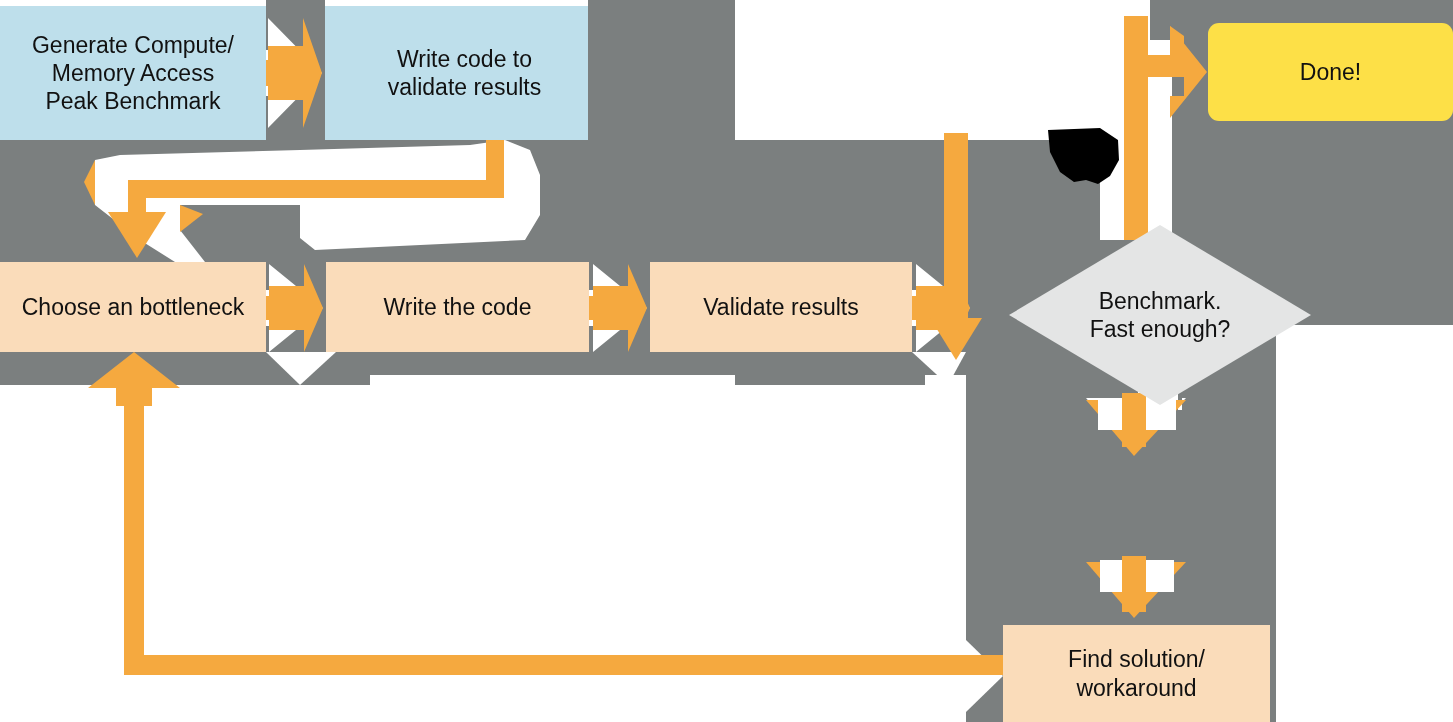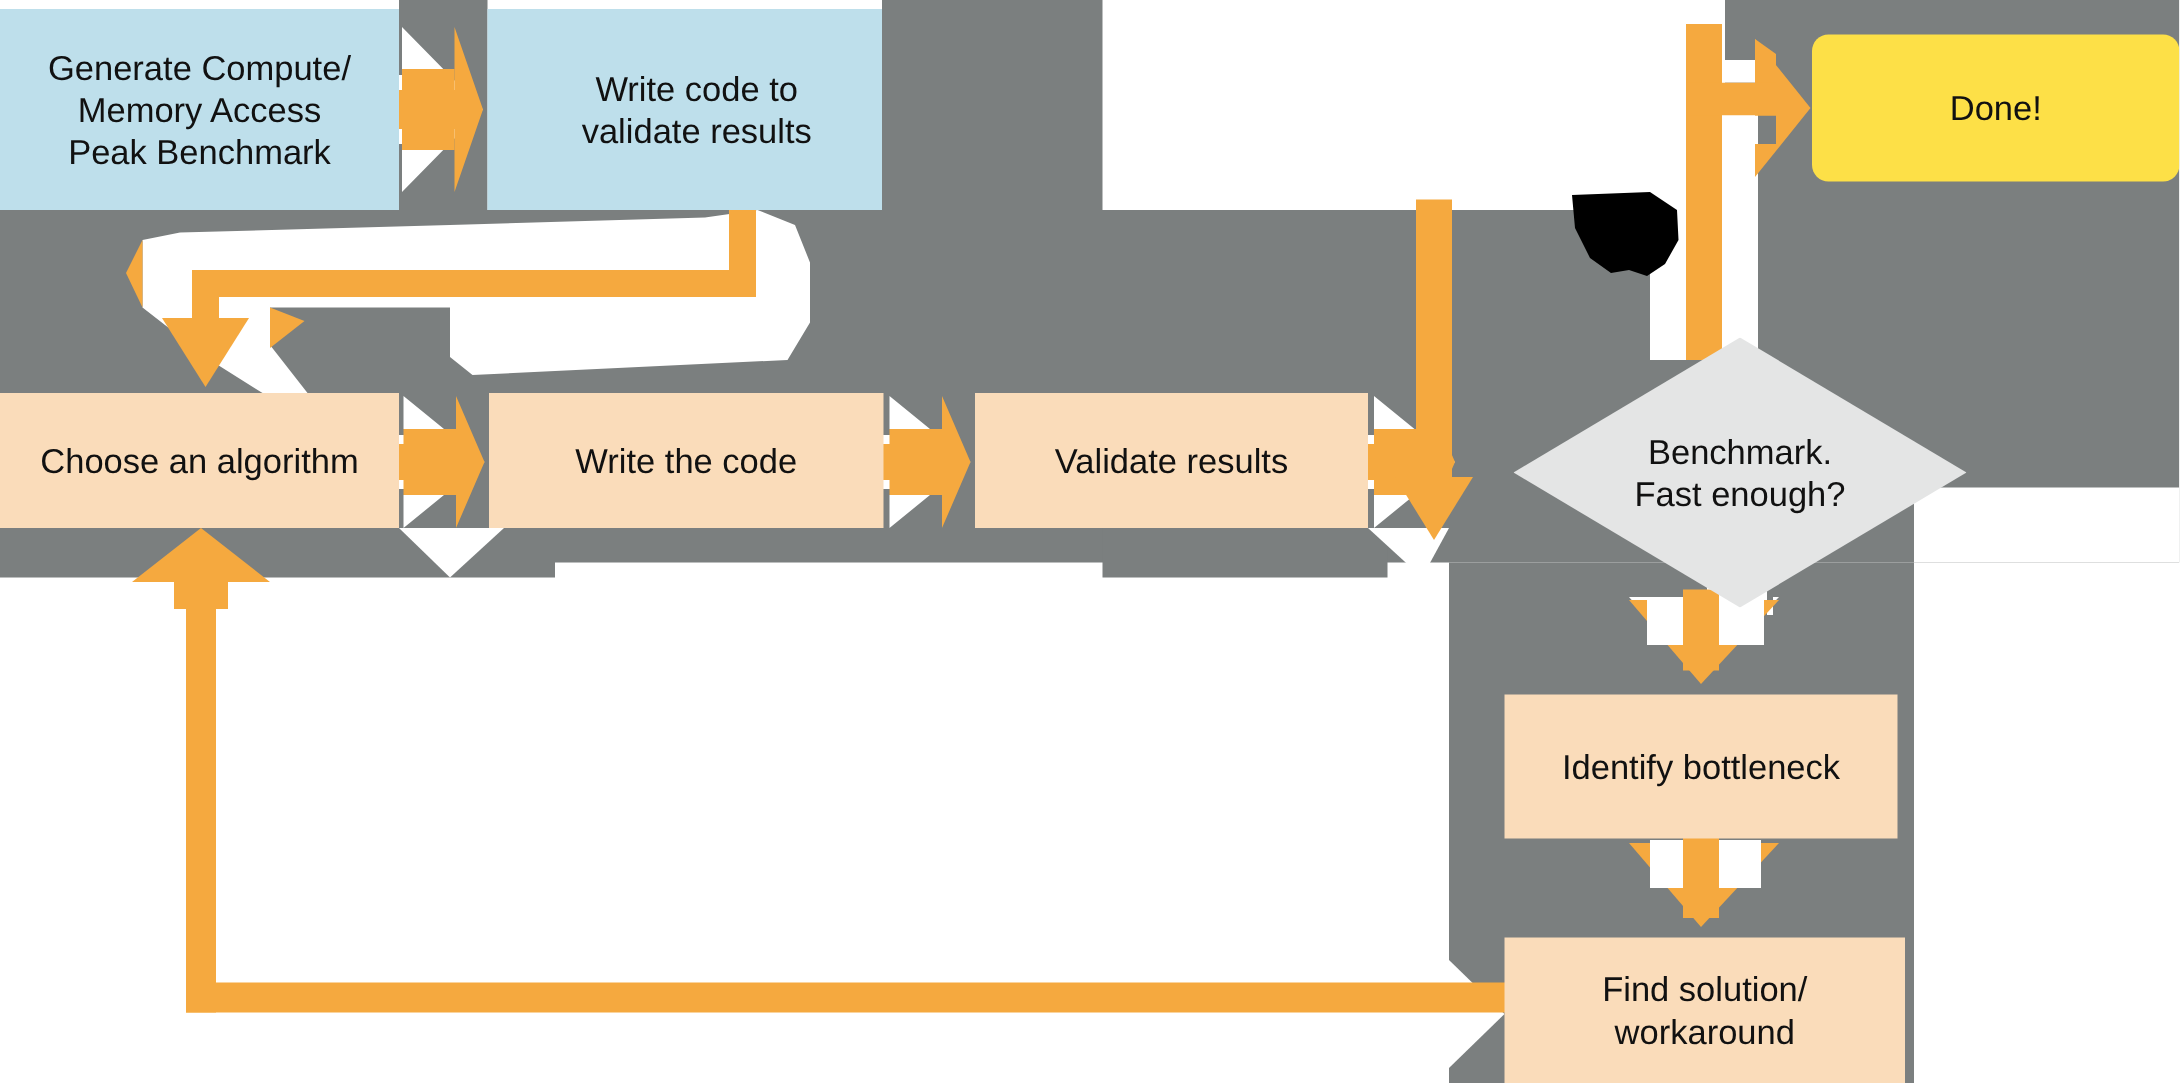--- a/index.html
+++ b/index.html
@@ -192,32 +192,31 @@
 
   <div class="node node-blue" id="node-generate" style="left:0px; top:6px; width:266px; height:134px;">Generate Compute/
 Memory Access
 Peak Benchmark</div>
 
   <div class="node node-blue" id="node-writevalidate" style="left:325px; top:6px; width:263px; height:134px;padding-left:16px;">Write code to
 validate results</div>
 
   <div class="node node-green" id="node-done" style="left:1208px; top:23px; width:245px; height:98px;">Done!</div>
 
-  <div class="node node-peach" id="node-choose" style="left:0px; top:262px; width:266px; height:90px;">Choose an algorithm</div>
+  <div class="node node-peach" id="node-choose" style="left:0px; top:262px; width:266px; height:90px;">Choose an bottleneck</div>
 
   <div class="node node-peach" id="node-writecode" style="left:326px; top:262px; width:263px; height:90px;text-align:center;">Write the code</div>
 
   <div class="node node-peach" id="node-validate" style="left:650px; top:262px; width:262px; height:90px;">Validate results</div>
 
   <div class="node" id="node-benchmark" style="left:1009px; top:225px; width:302px; height:180px;">
     <svg class="dia-shape" viewBox="0 0 302 180" preserveAspectRatio="none">
       <polygon points="151,0 302,90 151,180 0,90" fill="#e4e5e5"></polygon>
     </svg>
     <span>Benchmark.
 Fast enough?</span>
   </div>
 
-  <div class="node node-peach" id="node-bottleneck" style="left:1003px; top:463px; width:262px; height:96px;">Identify bottleneck</div>
 
   <div class="node node-peach" id="node-solution" style="left:1003px; top:625px; width:267px; height:97px;">Find solution/
 workaround</div>
 
 </div>
 
 </body></html>

